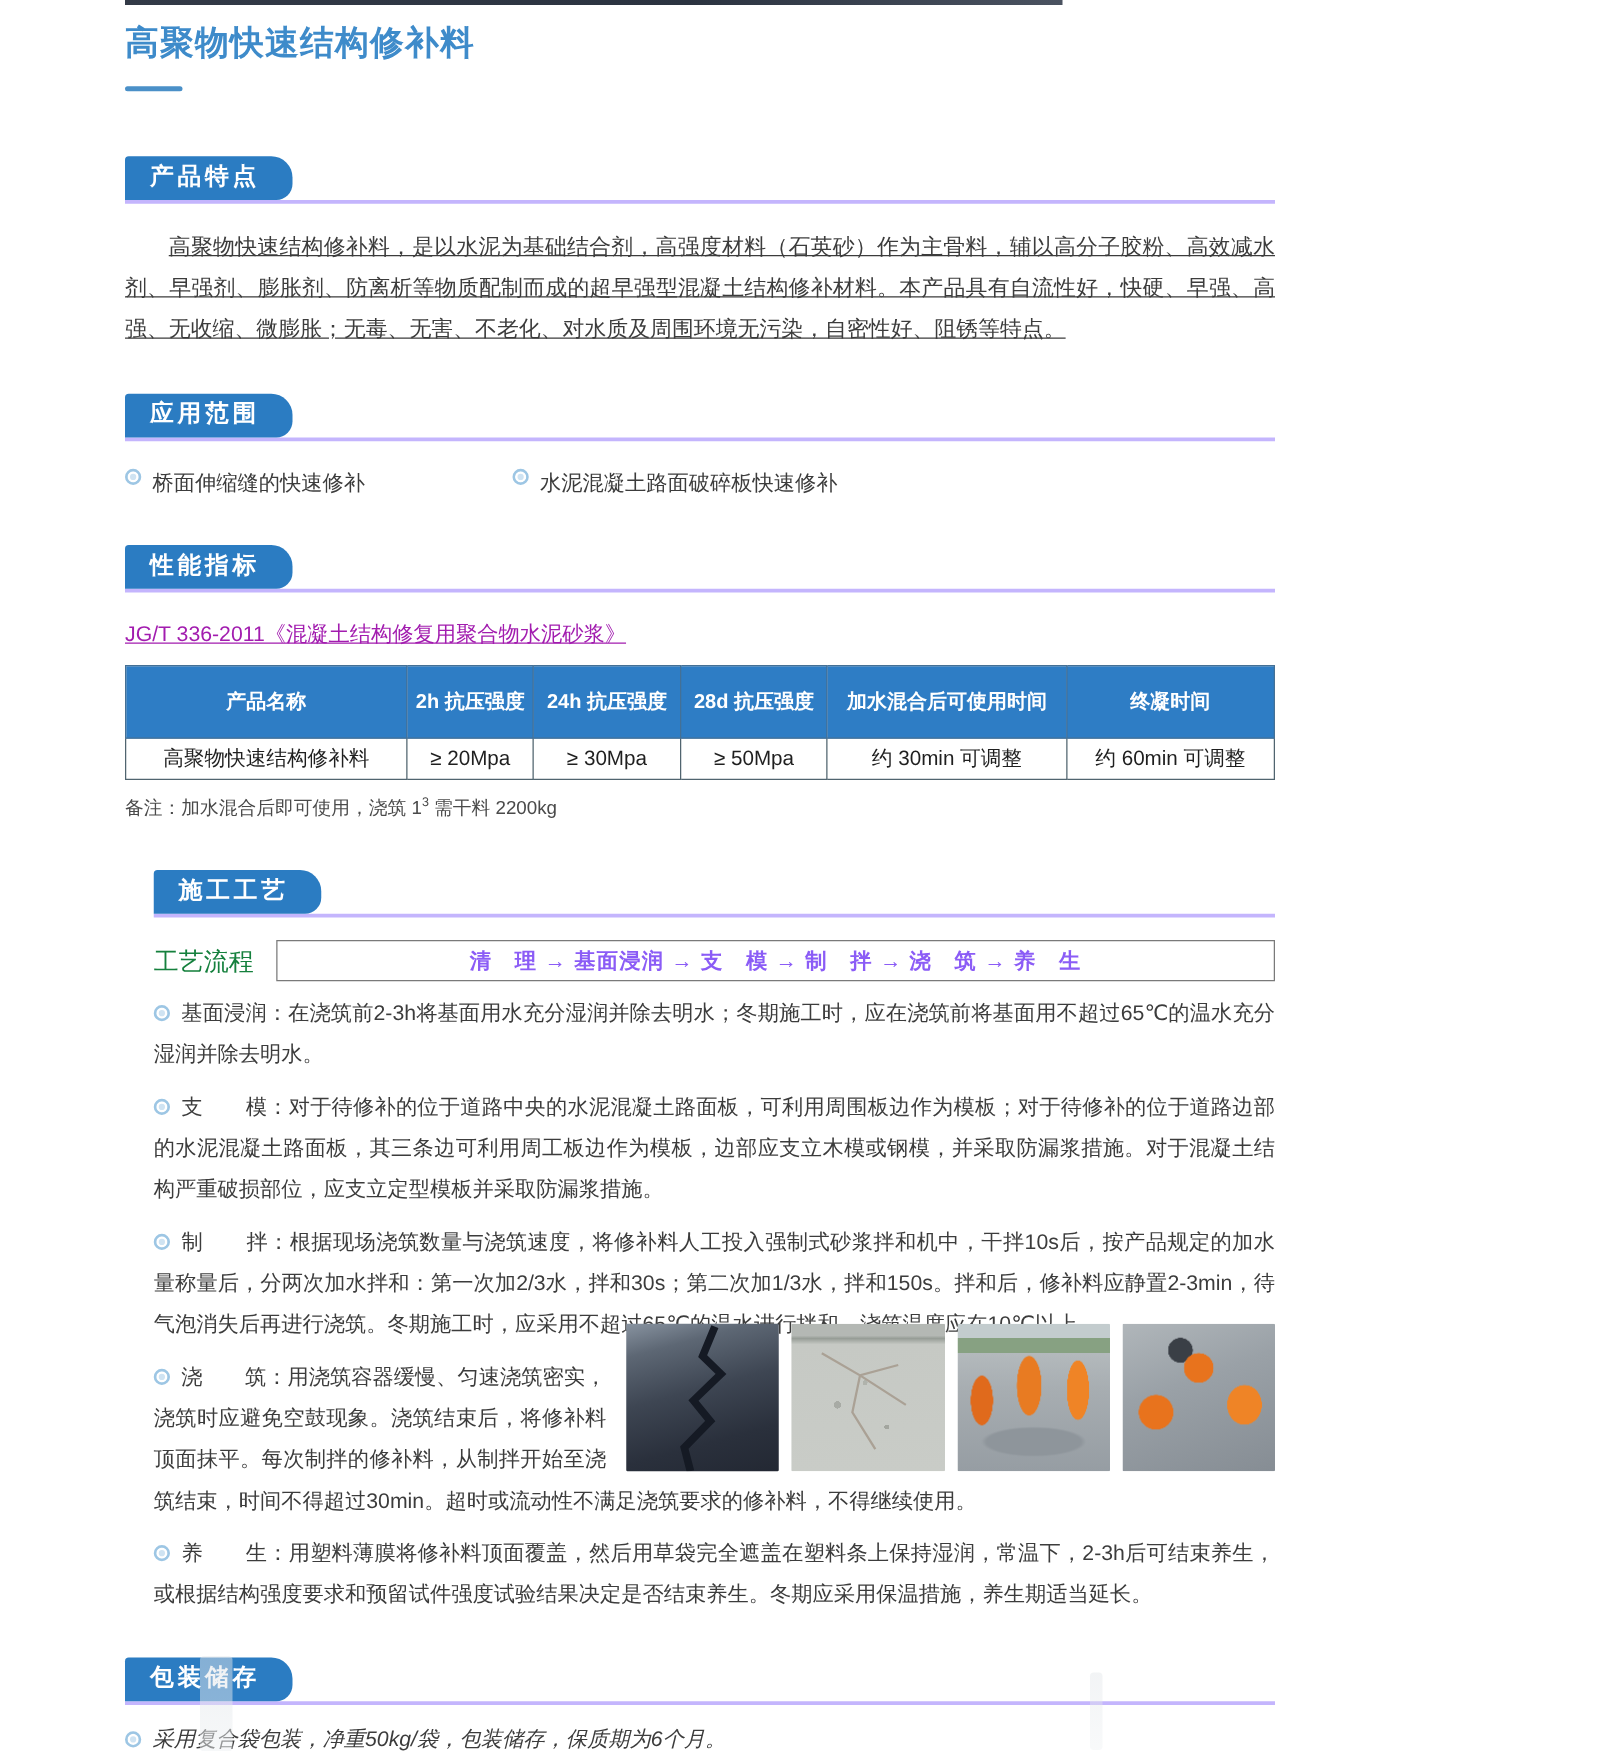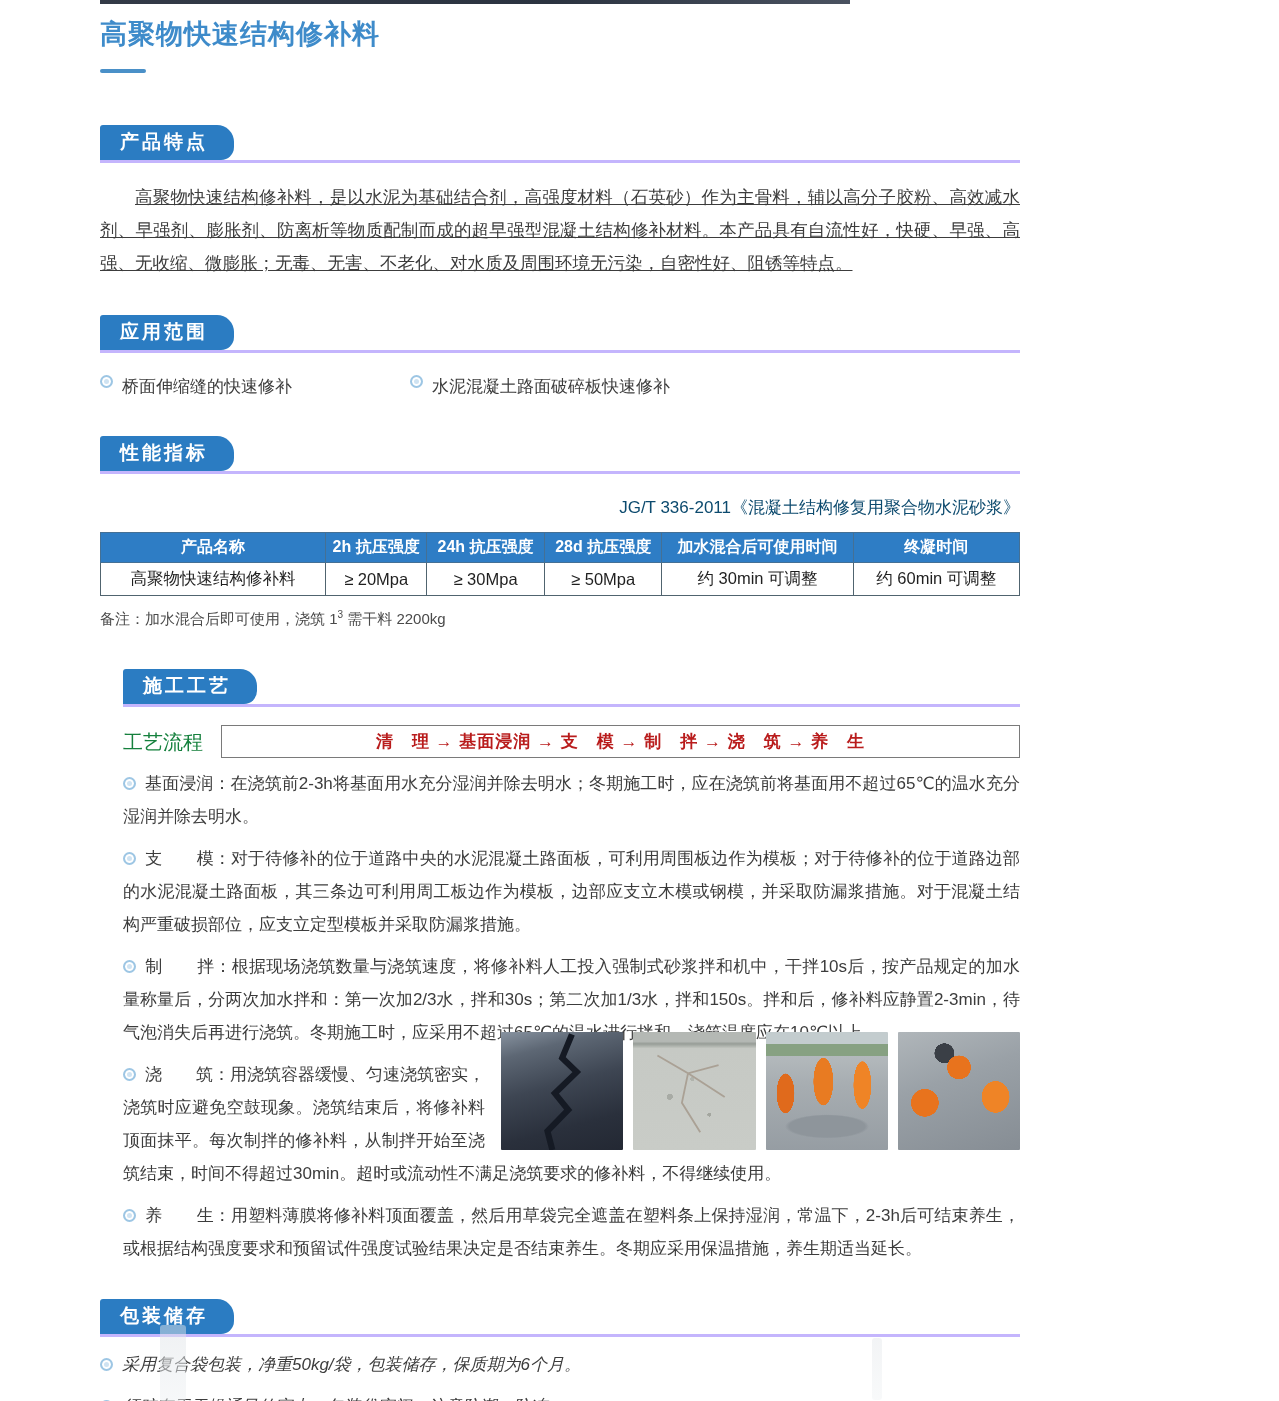--- a/index.html
+++ b/index.html
@@ -30,33 +30,33 @@
     text-align:justify; color:#3c3c3c;text-decoration:underline; }
 
   .bullet { display:inline-block; box-sizing:border-box; width:13px; height:13px;
     border:2px solid #9dc6e4; border-radius:50%; background:#cfe3f2;
     box-shadow:inset 0 0 0 2px #ffffff; vertical-align:-1px; margin-right:9px; flex:none; }
 
   .app-row { margin-top:22px; display:flex; align-items:center; font-size:17px; }
   .app-item { display:flex; align-items:flex-start; }
   .app-item.first { width:310px; }
 
-  .standard { margin-top:22px; text-align:right; font-size:17px; color:#0c4a6e; }
+  .standard { margin-top:22px; text-align:left; font-size:17px; color:#a21caf;text-decoration:underline; }
   table.perf { margin-top:13px; width:100%; border-collapse:collapse; table-layout:fixed; }
   table.perf th { background:#2e7dc5; color:#ffffff; font-size:16px; font-weight:600;
-    padding:4px 3px; border:1px solid #447095; }
+    padding:18px 3px; border:1px solid #447095; }
   table.perf td { font-size:16.5px; color:#1f1f1f; font-weight:500; text-align:center;
     padding:5px 3px; border:1px solid #50646f; background:#ffffff; }
   .note { margin-top:13px; font-size:15px; color:#4a4a4a; }
   .note sup { font-size:10px; }
 
   .flow-row { margin-top:18px; display:flex; align-items:stretch; gap:18px; }
   .flow-label { font-size:20px; color:#15803d; white-space:nowrap; padding-top:4px; }
   .flow-box { flex:1; border:1px solid #7a7a7a; display:flex; align-items:center;
-    justify-content:center; font-size:17px; font-weight:600; color:#b91c1c;
+    justify-content:center; font-size:17px; font-weight:600; color:#8b5cf6;
     letter-spacing:1px; padding:4px 8px; }
 
   .step { margin-top:9px; font-size:17px; line-height:33px; text-align:justify; color:#3c3c3c; }
   .step.cure { clear:both; }
 
   .photo-strip { float:right; width:519px; height:118px; margin:-26px 0 6px 16px;
     display:flex; gap:10px; }
   .photo { flex:1; height:100%; position:relative; overflow:hidden; border-radius:1px; }
   .photo svg { position:absolute; inset:0; width:100%; height:100%; }
   .photo.p1 { background:linear-gradient(165deg,#8893a0 0%,#5d6774 18%,#3e4653 45%,#2a303c 75%,#232833 100%); }

